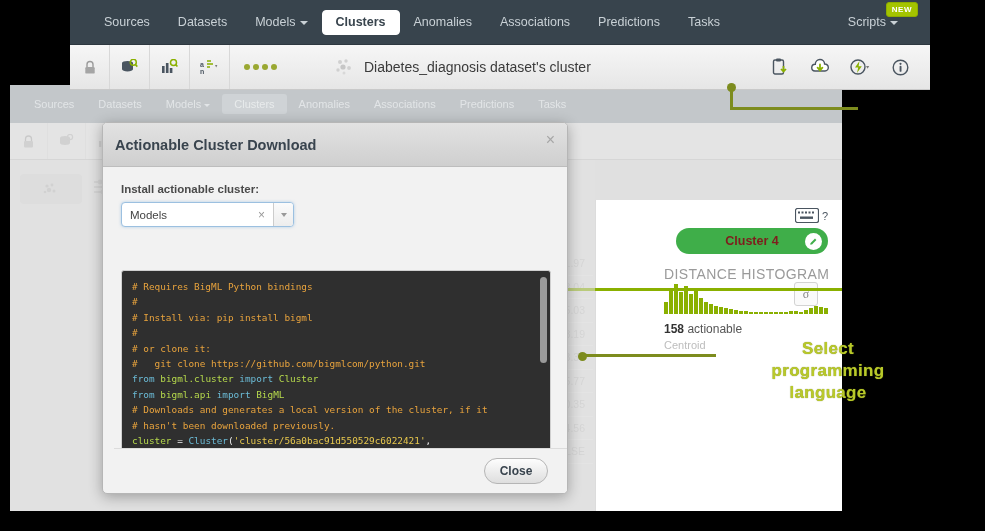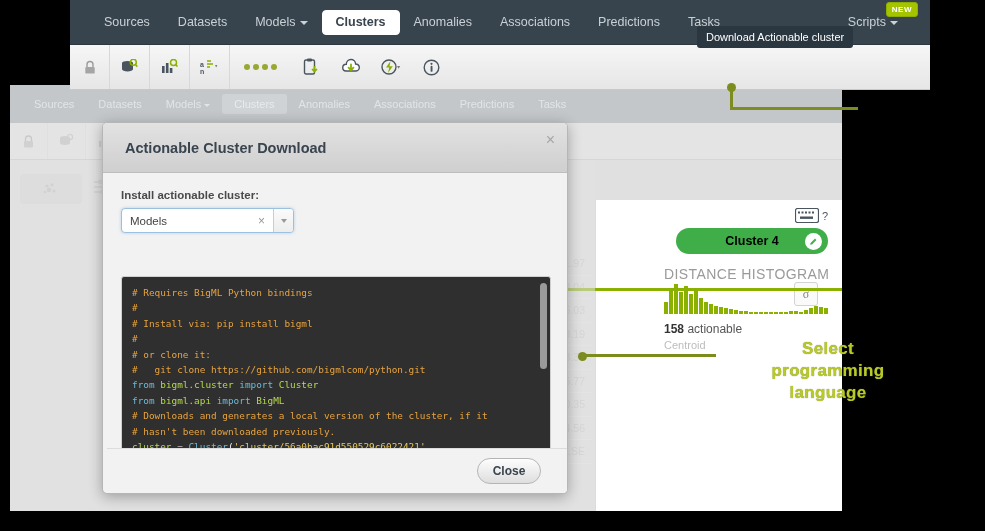--- a/index.html
+++ b/index.html
@@ -88,21 +88,21 @@
                 font-size:8px; font-weight:bold; padding:2px 5px; border-radius:3px; }
 
   .kbd-faded { position:absolute; left:600px; top:193px; opacity:.3; }
 
   
   .bw-card { position:absolute; left:585px; top:40px; width:247px; height:311px; background:#fff;
              border-left:1px solid #dcdcdc; }
   .kbd-icon-top { position:absolute; right:14px; top:8px; display:flex; align-items:center; gap:3px; }
   .cluster-pill { position:absolute; left:80px; top:28px; width:152px; height:26px; background:#3fae49;
                   border-radius:14px; display:flex; align-items:center; justify-content:center; }
-  .cluster-pill span { color:#000000; font-size:12.5px; font-weight:bold; }
+  .cluster-pill span { color:#7f1d1d; font-size:12.5px; font-weight:bold; }
   .cluster-pill .pencil { position:absolute; right:6px; width:17px; height:17px; border-radius:50%;
                           background:#fff; display:flex; align-items:center; justify-content:center; }
   .hist-label { position:absolute; left:68px; top:66px; font-size:14px; color:#9a9a9a; letter-spacing:0.4px; }
   .histogram { position:absolute; left:68px; top:84px; display:flex; align-items:flex-end; gap:1px; height:30px; }
   .histogram i { width:4px; background:#8ab000; display:block; }
   .sigma-box { position:absolute; left:198px; top:82px; width:24px; height:24px; border:1px solid #d3d3d3;
                border-radius:3px; background:#fafafa; display:flex; align-items:center; justify-content:center;
                font-size:12px; color:#888; font-family:"Liberation Serif", serif; }
   .inst-line { position:absolute; left:68px; top:122px; font-size:12px; color:#555; }
   .inst-line b { color:#333; }
@@ -119,22 +119,22 @@
   .dim-overlay { position:absolute; left:0; top:0; width:585px; height:426px;
                  background:rgba(226,226,226,0.55); pointer-events:none; }
 
   
   #modal {
     position:absolute; left:102px; top:122px; width:466px; height:372px;
     background:#f2f2f2; border:1px solid #b6b6b6; border-radius:5px;
     box-shadow:0 3px 14px rgba(0,0,0,0.30); overflow:hidden; z-index:30;
   }
   .modal-head {
-    height:50px; background:linear-gradient(#e2e2e2,#cfcfcf); border-bottom:1px solid #bdbdbd;
-    display:flex; align-items:center; padding:0 22px; position:relative;
+    height:44px; background:linear-gradient(#e2e2e2,#cfcfcf); border-bottom:1px solid #bdbdbd;
+    display:flex; align-items:center; padding:0 12px; position:relative;
   }
   .modal-head h2 { font-size:14.5px; color:#39444e; font-weight:bold; }
   .modal-close { position:absolute; right:12px; top:9px; font-size:16px; color:#a6a6a6; cursor:pointer; line-height:16px; }
   .modal-body { padding:16px 18px 0 18px; position:relative; height:288px; }
   .field-label { font-size:11.5px; color:#4a4a4a; font-weight:bold; margin-bottom:7px; }
   .select2 {
     width:173px; height:25px; background:#fff; border:1px solid #9cc0e0; border-radius:4px;
     display:flex; align-items:center; position:relative; box-shadow:0 0 3px rgba(110,170,220,.5);
   }
   .select2 .val { font-size:11.5px; color:#444; padding-left:8px; flex:1; }
@@ -155,21 +155,21 @@
   .code .cm { color:#e8a33d; }
   .code .kw { color:#6bbbd6; }
   .code .nm { color:#b6d94c; }
   .code .cls { color:#6bbbd6; }
   .code .str { color:#e8c84d; }
   .code .pun { color:#f2f2f2; }
   .code .fn { color:#b6d94c; }
   .code-scroll { position:absolute; right:3px; top:6px; width:7px; height:86px;
                  background:#9a9a9a; border-radius:4px; }
   .modal-foot {
-    position:absolute; left:4px; bottom:0; width:100%; height:45px;
+    position:absolute; left:11px; bottom:0; width:100%; height:45px;
     background:#f2f2f2; border-top:1px solid #dcdcdc; display:flex;
     align-items:center; justify-content:flex-end; padding-right:30px;
   }
   .btn-close {
     width:64px; height:26px; border-radius:13px; border:1px solid #b5b5b5;
     background:linear-gradient(#fdfdfd,#dedede); font-size:12px; color:#39444e;
     font-weight:bold; cursor:pointer; font-family:"Liberation Sans", sans-serif;
   }
 
   
@@ -393,21 +393,20 @@
         <div class="nav-item"><span>Associations</span></div>
         <div class="nav-item"><span>Predictions</span></div>
         <div class="nav-item"><span>Tasks</span></div>
       </div>
       <div class="nav-right">
         <div class="nav-item"><span>Scripts</span><i class="caret"></i></div>
       </div>
       <div class="badge-new">NEW</div>
     </div>
 
-    <div class="tooltip-dl">Download Actionable cluster</div>
 
     <div class="toolbar">
       <div class="tb-icon">
         <svg width="12" height="15" viewBox="0 0 12 15">
             <path d="M3 7V4.5a3 3 0 016 0V7" fill="none" stroke="#9b9b9b" stroke-width="1.4"></path>
             <rect x="1.3" y="7" width="9.4" height="6.6" rx="1.2" fill="#a5a5a5"></rect>
           </svg>
       </div>
       <div class="tb-icon">
         <svg width="17" height="16" viewBox="0 0 17 16">
@@ -433,20 +432,31 @@
             <path d="M7 2 L11 2 M7 5 L13 5 M7 8 L10 8" stroke="#8ab000" stroke-width="1.4"></path>
             <path d="M15 6 l2.4 0 l-1.2 2.4 z" fill="#7a7a7a"></path>
           </svg>
       </div>
       <div class="dots">
           <i></i>
           <i></i>
           <i></i>
           <i></i>
         </div>
+      <div class="tb-title">
+        <svg width="22" height="20" viewBox="0 0 22 20">
+          <circle cx="7" cy="5" r="2" fill="#d0d0d0"></circle>
+            <circle cx="13" cy="4" r="1.7" fill="#d0d0d0"></circle>
+          <circle cx="10" cy="10" r="2.6" fill="#c6c6c6"></circle>
+            <circle cx="16" cy="11" r="1.9" fill="#d0d0d0"></circle>
+          <circle cx="5" cy="13" r="1.7" fill="#d0d0d0"></circle>
+            <circle cx="11" cy="16" r="1.5" fill="#d8d8d8"></circle>
+        </svg>
+        <span>Diabetes_diagnosis dataset's cluster</span>
+      </div>
       <div class="tb-right">
         <div class="tb-icon">
           <svg width="16" height="18" viewBox="0 0 16 18">
               <rect x="1.5" y="2" width="10" height="14" rx="1.5" fill="none" stroke="#4a5560" stroke-width="1.4"></rect>
               <rect x="4" y="0.6" width="5" height="2.8" rx="1" fill="#4a5560"></rect>
               <path d="M11.5 8 v5 M9 11 l2.5 2.6 L14 11" stroke="#8ab000" stroke-width="1.7" fill="none"></path>
             </svg>
         </div>
         <div class="tb-icon">
           <svg width="20" height="18" viewBox="0 0 20 18">

